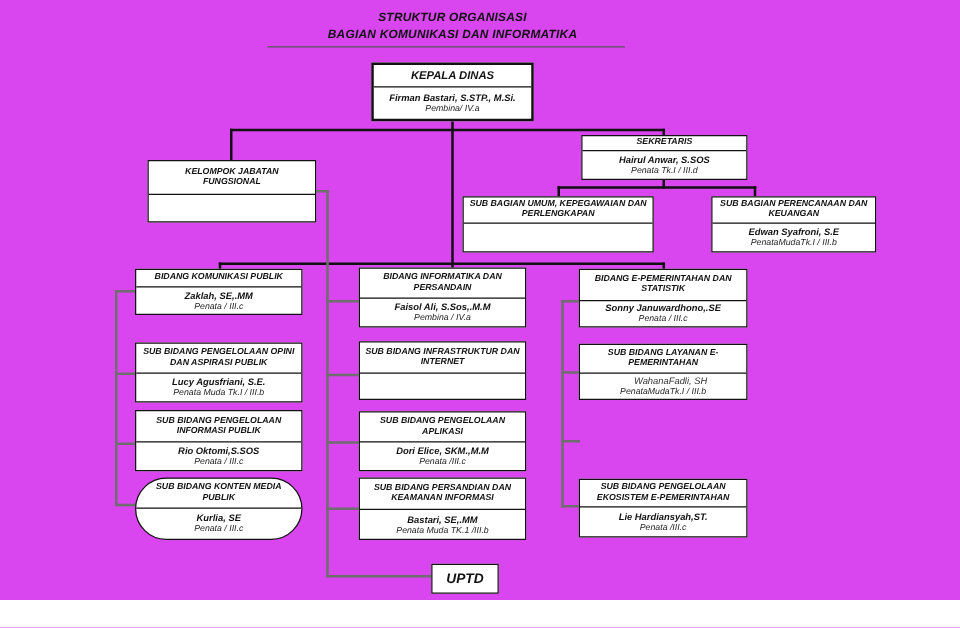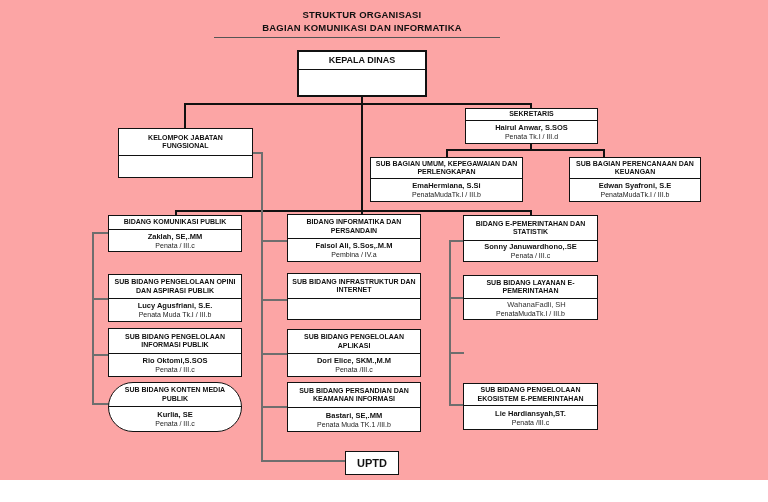--- a/index.html
+++ b/index.html
@@ -1,17 +1,17 @@
 <!DOCTYPE html>
 <html><head>
 <meta charset="utf-8">
 <style>
   html,body{margin:0;padding:0;background:#fff;}
-  .stage{position:relative;width:768px;height:480px;background:#fca5a5;overflow:hidden;
-         font-family:"Liberation Sans",sans-serif;color:#111;}
+  .stage{position:relative;width:768px;height:480px;background:#d946ef;overflow:hidden;
+         font-family:"Liberation Sans",sans-serif;color:#111;font-style:italic;}
   .title-block{position:absolute;left:187px;top:8px;width:350px;text-align:center;}
   .title-line{font-size:9.5px;font-weight:bold;line-height:13px;letter-spacing:.2px;}
   .title-underline{position:absolute;left:214px;top:37px;width:286px;height:1px;background:#555;}
   .node{position:absolute;box-sizing:border-box;border:1.5px solid #111;background:#fff;
         display:flex;flex-direction:column;}
   .node--thick{border-width:2px;}
   .node__header{box-sizing:border-box;border-bottom:1.5px solid #111;display:flex;align-items:center;
         justify-content:center;text-align:center;font-weight:bold;font-size:7px;line-height:8.5px;
         padding:1px 2px;}
   .node__header--lg{font-size:9px;line-height:11px;}
@@ -69,43 +69,43 @@
 
     <div class="ln h g" style="left:449px;top:240px;width:15px;"></div>
     <div class="ln v g" style="left:449px;top:240px;height:166px;"></div>
     <div class="ln h g" style="left:449px;top:297px;width:15px;"></div>
     <div class="ln h g" style="left:449px;top:352px;width:15px;"></div>
     <div class="ln h g" style="left:449px;top:404px;width:15px;"></div>
   </div>
 
   <div class="node node--thick" style="left:297px;top:50px;width:130px;height:47px;">
     <div class="node__header node__header--lg" style="height:18px;">KEPALA DINAS</div>
+    <div class="node__body">
+      <div class="node__name">Firman Bastari, S.STP., M.Si.</div>
+      <div class="node__rank">Pembina/ IV.a</div>
+    </div>
   </div>
 
   <div class="node" style="left:118px;top:128px;width:135px;height:50px;">
     <div class="node__header" style="height:27px;">
       <span class="hdr-narrow">KELOMPOK JABATAN FUNGSIONAL</span>
     </div>
     <div class="node__body"></div>
   </div>
 
   <div class="node" style="left:465px;top:108px;width:133px;height:36px;">
     <div class="node__header" style="height:12px;">SEKRETARIS</div>
     <div class="node__body">
       <div class="node__name">Hairul Anwar, S.SOS</div>
       <div class="node__rank">Penata Tk.I / III.d</div>
     </div>
   </div>
 
   <div class="node" style="left:370px;top:157px;width:153px;height:45px;">
     <div class="node__header" style="height:21px;">SUB BAGIAN UMUM, KEPEGAWAIAN DAN PERLENGKAPAN</div>
-    <div class="node__body">
-      <div class="node__name">EmaHermiana, S.Si</div>
-      <div class="node__rank">PenataMudaTk.I / III.b</div>
-    </div>
   </div>
 
   <div class="node" style="left:538px;top:157px;width:132px;height:45px;margin-left:31px;">
     <div class="node__header" style="height:21px;">SUB BAGIAN PERENCANAAN DAN KEUANGAN</div>
     <div class="node__body">
       <div class="node__name">Edwan Syafroni, S.E</div>
       <div class="node__rank">PenataMudaTk.I / III.b</div>
     </div>
   </div>
 

